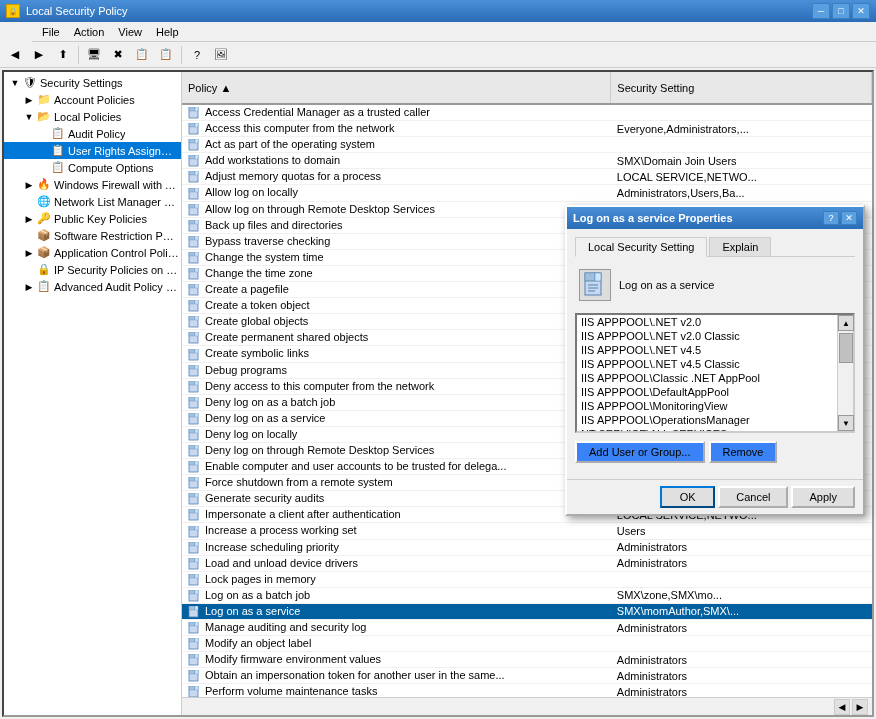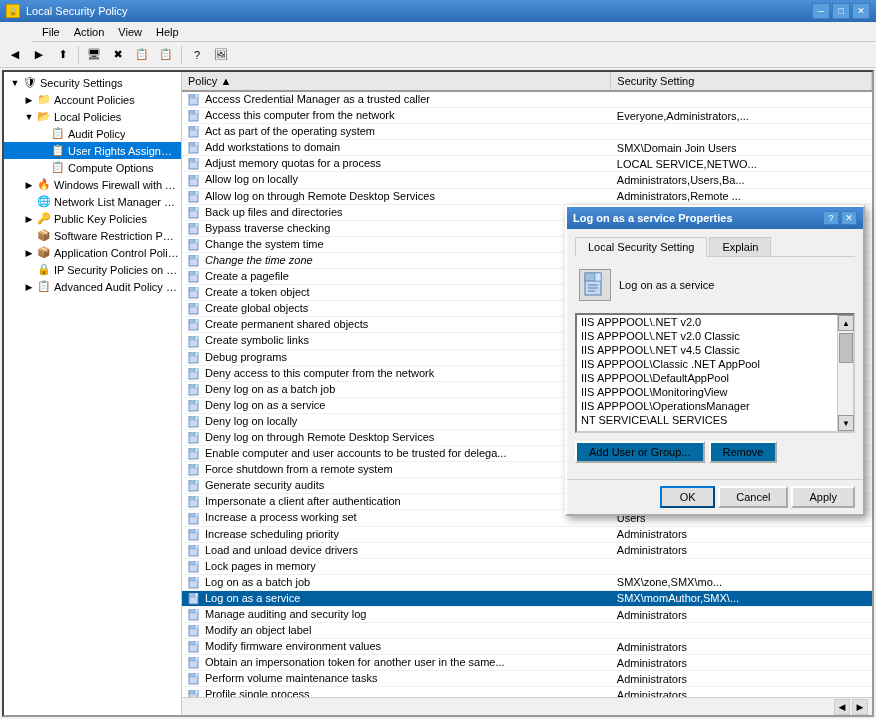--- a/index.html
+++ b/index.html
@@ -107,21 +107,21 @@
     thead { position: sticky; top: 0; background: #f0f0f0; z-index: 1; }
     th {
       text-align: left;
       padding: 3px 6px;
       border-right: 1px solid #ccc;
       border-bottom: 2px solid #999;
       font-weight: normal;
       background: #e8e8e8;
       cursor: pointer;
       white-space: nowrap;
-      height: 19px;
+      height: 32px;
     }
     td {
       padding: 1px 6px;
       border-bottom: 1px solid #f0f0f0;
       white-space: nowrap;
       height: 16px;
       overflow: hidden;
       text-overflow: ellipsis;
       max-width: 200px;
     }
@@ -193,21 +193,21 @@
       background: white;
       height: 120px;
       overflow-y: scroll;
       margin-bottom: 8px;
       font-size: 11px;
     }
     .dialog-list-item { padding: 1px 4px; cursor: pointer; white-space: nowrap; }
     .dialog-button-row { display: flex; gap: 4px; margin-bottom: 8px; }
     .dialog-action-btn {
       padding: 3px 12px;
-      background: #0369a1;
+      background: #3b82f6;
       border: 2px outset #fff;
       cursor: pointer;
       font-size: 11px;
     }
     .dialog-footer {
       display: flex;
       justify-content: flex-end;
       gap: 3px;
       padding: 6px 8px;
       border-top: 1px solid #ccc;
@@ -436,21 +436,21 @@
             </tr>
             <tr>
               <td style="max-width: 250px;"><span style="display: inline-block; width: 14px; height: 12px; vertical-align: middle; margin-right: 3px;"><svg width="14" height="12" viewBox="0 0 14 12">
                     <rect x="1" y="0" width="9" height="11" fill="#c8d8f0" stroke="#5080b0" stroke-width="0.8"></rect>
                     <rect x="1" y="0" width="6" height="4" fill="#a0c0e0" stroke="#5080b0" stroke-width="0.3"></rect>
                     <rect x="7" y="0" width="3" height="4" fill="#d0e8ff" stroke="#5080b0" stroke-width="0.3"></rect>
                   </svg></span>Change the system time</td>
               <td style="max-width: 180px;">LOCAL SERVICE,Admini...</td>
             </tr>
             <tr>
-              <td style="max-width: 250px; font-style: italic;"><span style="display: inline-block; width: 14px; height: 12px; vertical-align: middle; margin-right: 3px;"><svg width="14" height="12" viewBox="0 0 14 12">
+              <td style="max-width: 250px;"><span style="display: inline-block; width: 14px; height: 12px; vertical-align: middle; margin-right: 3px;"><svg width="14" height="12" viewBox="0 0 14 12">
                     <rect x="1" y="0" width="9" height="11" fill="#c8d8f0" stroke="#5080b0" stroke-width="0.8"></rect>
                     <rect x="1" y="0" width="6" height="4" fill="#a0c0e0" stroke="#5080b0" stroke-width="0.3"></rect>
                     <rect x="7" y="0" width="3" height="4" fill="#d0e8ff" stroke="#5080b0" stroke-width="0.3"></rect>
                   </svg></span>Change the time zone</td>
               <td style="max-width: 180px;">LOCAL SERVICE,Admini...</td>
             </tr>
             <tr>
               <td style="max-width: 250px;"><span style="display: inline-block; width: 14px; height: 12px; vertical-align: middle; margin-right: 3px;"><svg width="14" height="12" viewBox="0 0 14 12">
                     <rect x="1" y="0" width="9" height="11" fill="#c8d8f0" stroke="#5080b0" stroke-width="0.8"></rect>
                     <rect x="1" y="0" width="6" height="4" fill="#a0c0e0" stroke="#5080b0" stroke-width="0.3"></rect>
@@ -710,20 +710,21 @@
             <line x1="7" y1="20" x2="14" y2="20" stroke="#5080b0" stroke-width="1"></line>
           </svg>
         </div>
         <span class="dialog-desc">Log on as a service</span>
       </div>
 
       <div style="display:flex; border: 2px inset #ccc; margin-bottom:8px; height:120px;">
         <div class="dialog-listbox" style="flex:1; border:none; height:100%;" id="dialog-listbox">
             <div class="dialog-list-item">IIS APPPOOL\.NET v2.0</div>
             <div class="dialog-list-item">IIS APPPOOL\.NET v2.0 Classic</div>
+            <div class="dialog-list-item">IIS APPPOOL\.NET v4.5</div>
             <div class="dialog-list-item">IIS APPPOOL\.NET v4.5 Classic</div>
             <div class="dialog-list-item">IIS APPPOOL\Classic .NET AppPool</div>
             <div class="dialog-list-item">IIS APPPOOL\DefaultAppPool</div>
             <div class="dialog-list-item">IIS APPPOOL\MonitoringView</div>
             <div class="dialog-list-item">IIS APPPOOL\OperationsManager</div>
             <div class="dialog-list-item">NT SERVICE\ALL SERVICES</div>
           </div>
         <div style="width:16px; background:#e8e8e8; border-left:1px solid #ccc; display:flex; flex-direction:column;">
           <button style="width:16px; height:16px; background:#ddd; border:1px solid #999; font-size:8px; cursor:pointer; flex-shrink:0;">▲</button>
           <div style="flex:1; background:#f0f0f0;">

